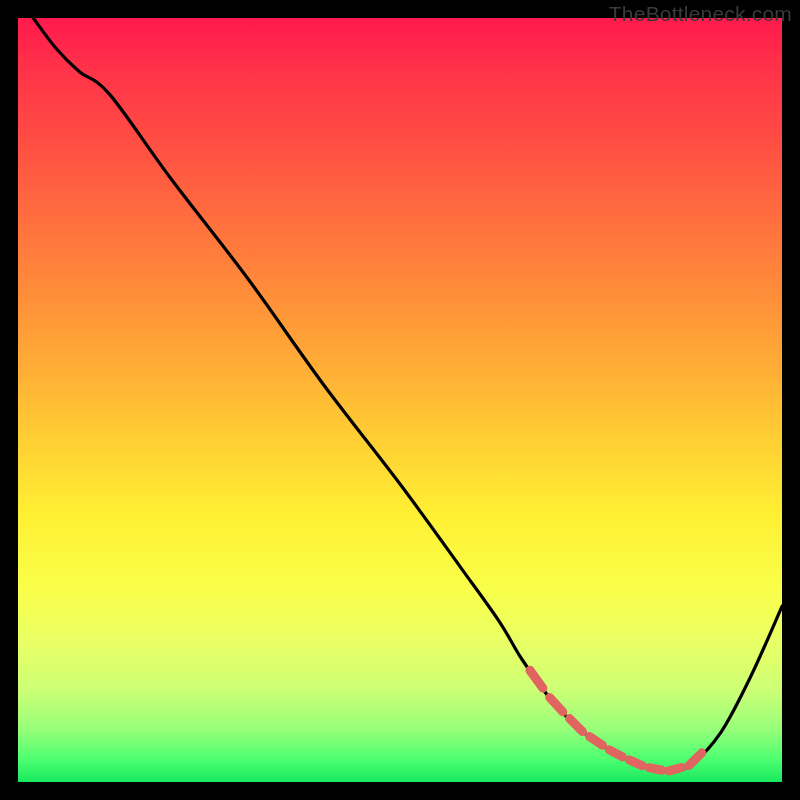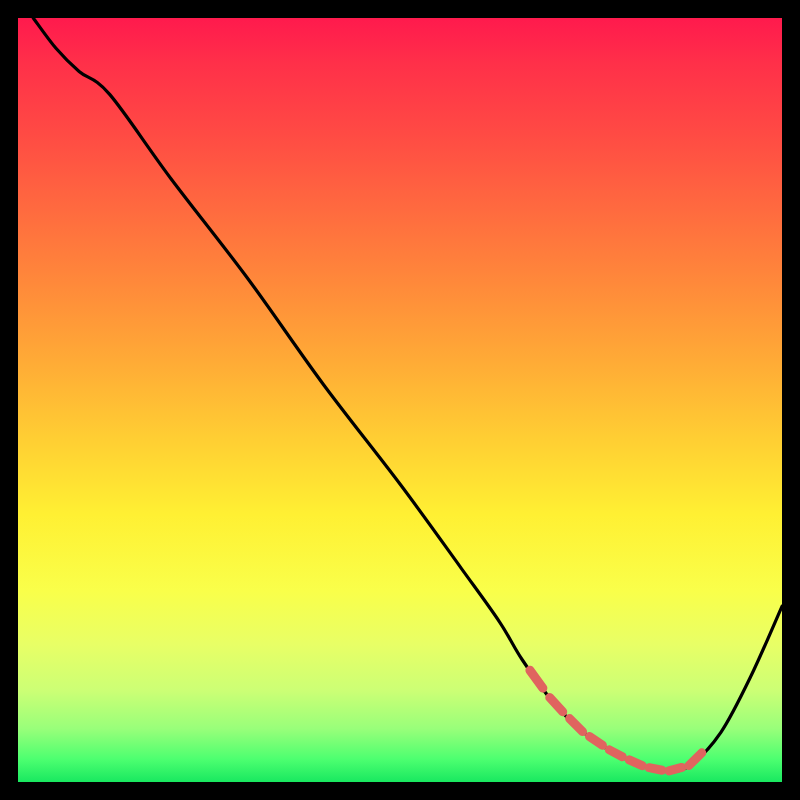--- a/index.html
+++ b/index.html
@@ -73,13 +73,14 @@
         <line x1="551.6080000000002" y1="700.5880000000002" x2="564.5960000000001" y2="713.5760000000001" stroke="#e0645f" stroke-width="9" stroke-linecap="round"></line>
         <line x1="571.4720000000002" y1="718.4656000000001" x2="584.4600000000002" y2="727.2325000000002" stroke="#e0645f" stroke-width="9" stroke-linecap="round"></line>
         <line x1="591.3360000000002" y1="731.8738000000002" x2="604.3240000000003" y2="738.7498000000002" stroke="#e0645f" stroke-width="9" stroke-linecap="round"></line>
         <line x1="611.2000000000003" y1="741.8440000000002" x2="624.1880000000003" y2="747.6886000000002" stroke="#e0645f" stroke-width="9" stroke-linecap="round"></line>
         <line x1="631.0640000000004" y1="749.6368000000001" x2="644.0520000000004" y2="752.2344" stroke="#e0645f" stroke-width="9" stroke-linecap="round"></line>
         <line x1="650.9280000000005" y1="752.8965333333332" x2="663.9160000000005" y2="749.4330666666665" stroke="#e0645f" stroke-width="9" stroke-linecap="round"></line>
         <line x1="670.7920000000005" y1="747.5994666666666" x2="683.7800000000005" y2="734.8724999999994" stroke="#e0645f" stroke-width="9" stroke-linecap="round"></line>
       </g>
   </svg>
 
+  <div class="watermark">TheBottleneck.com</div>
 </div>
 
 </body></html>

